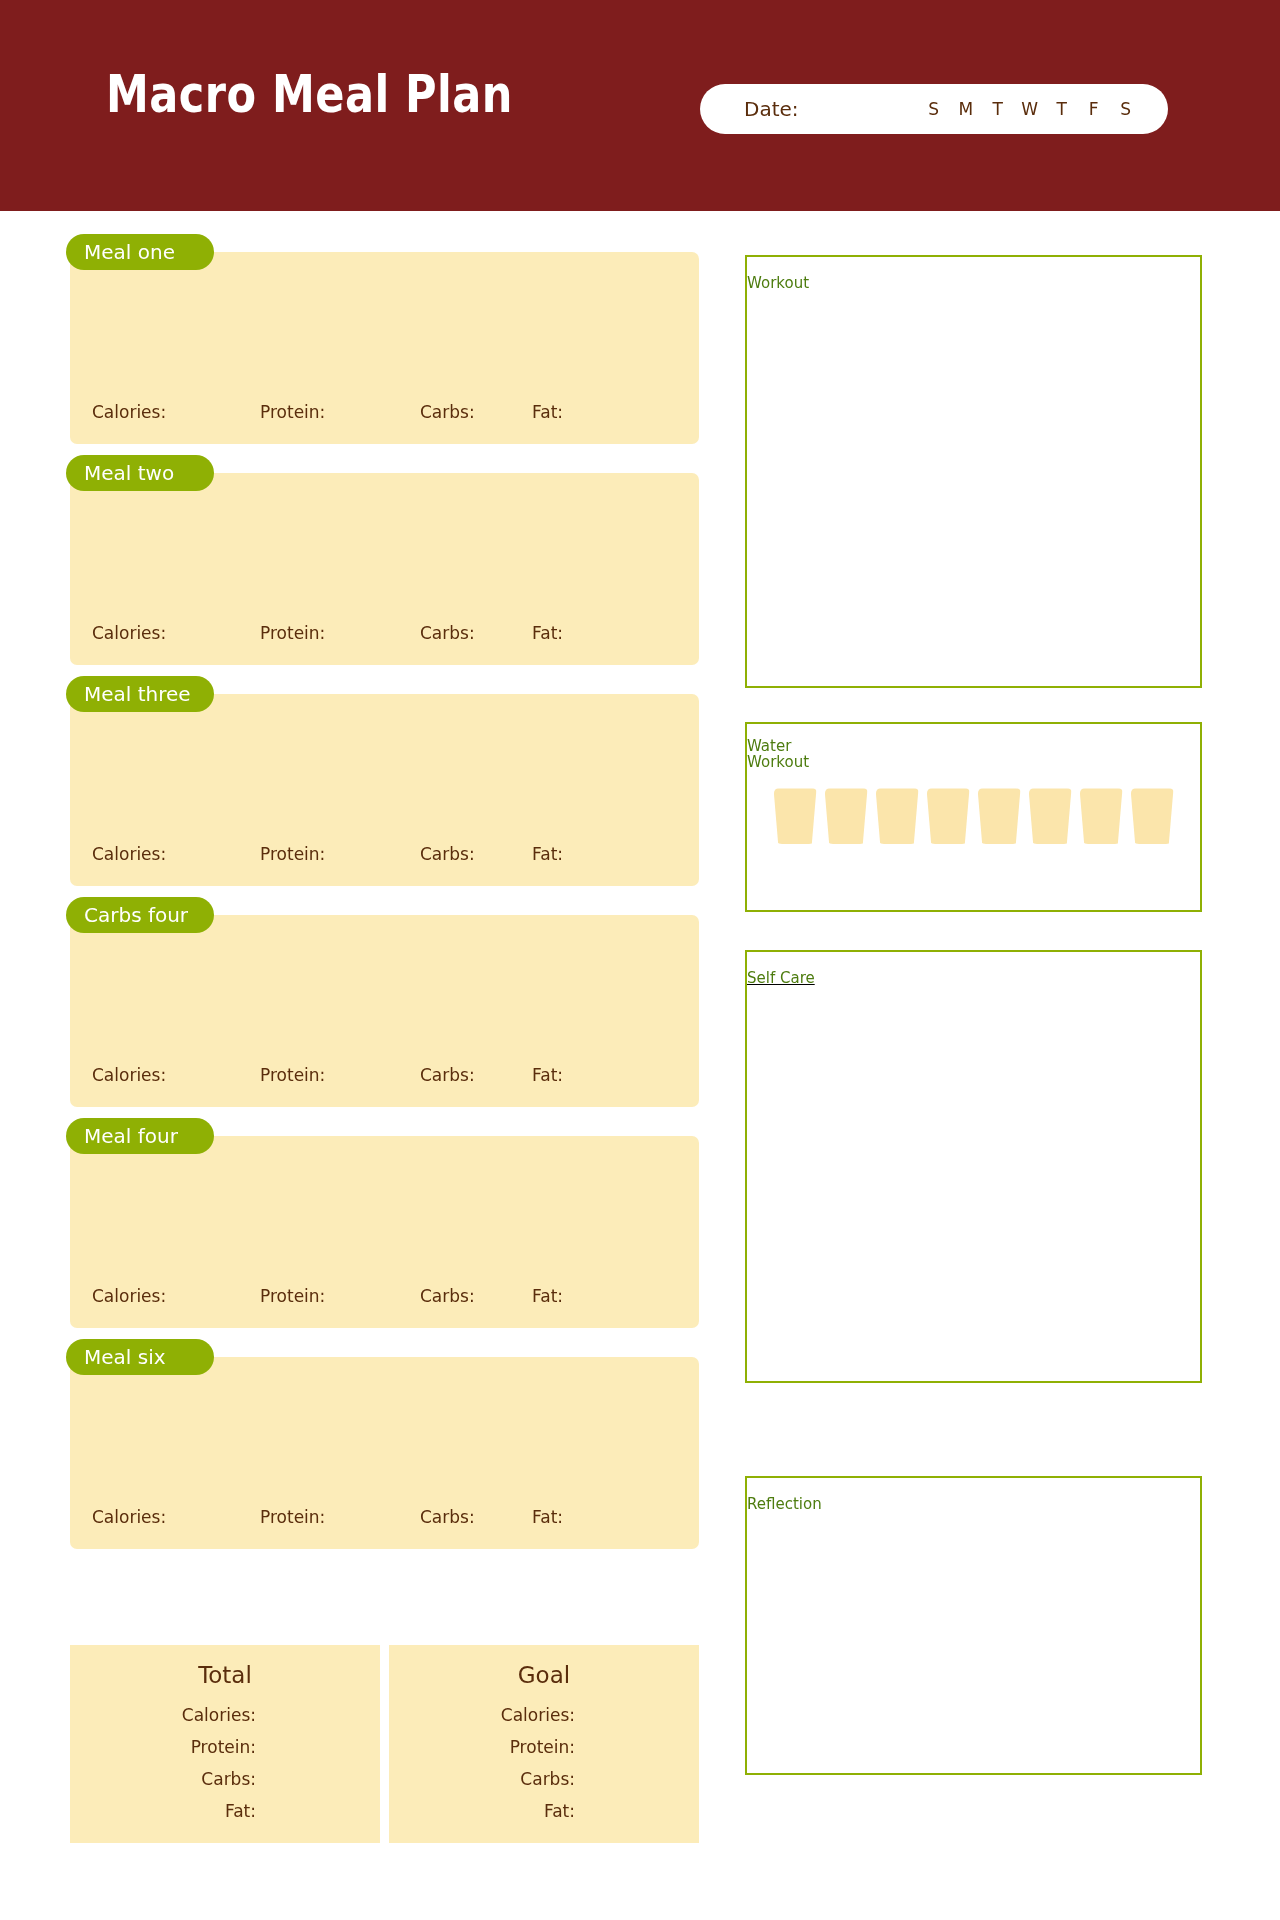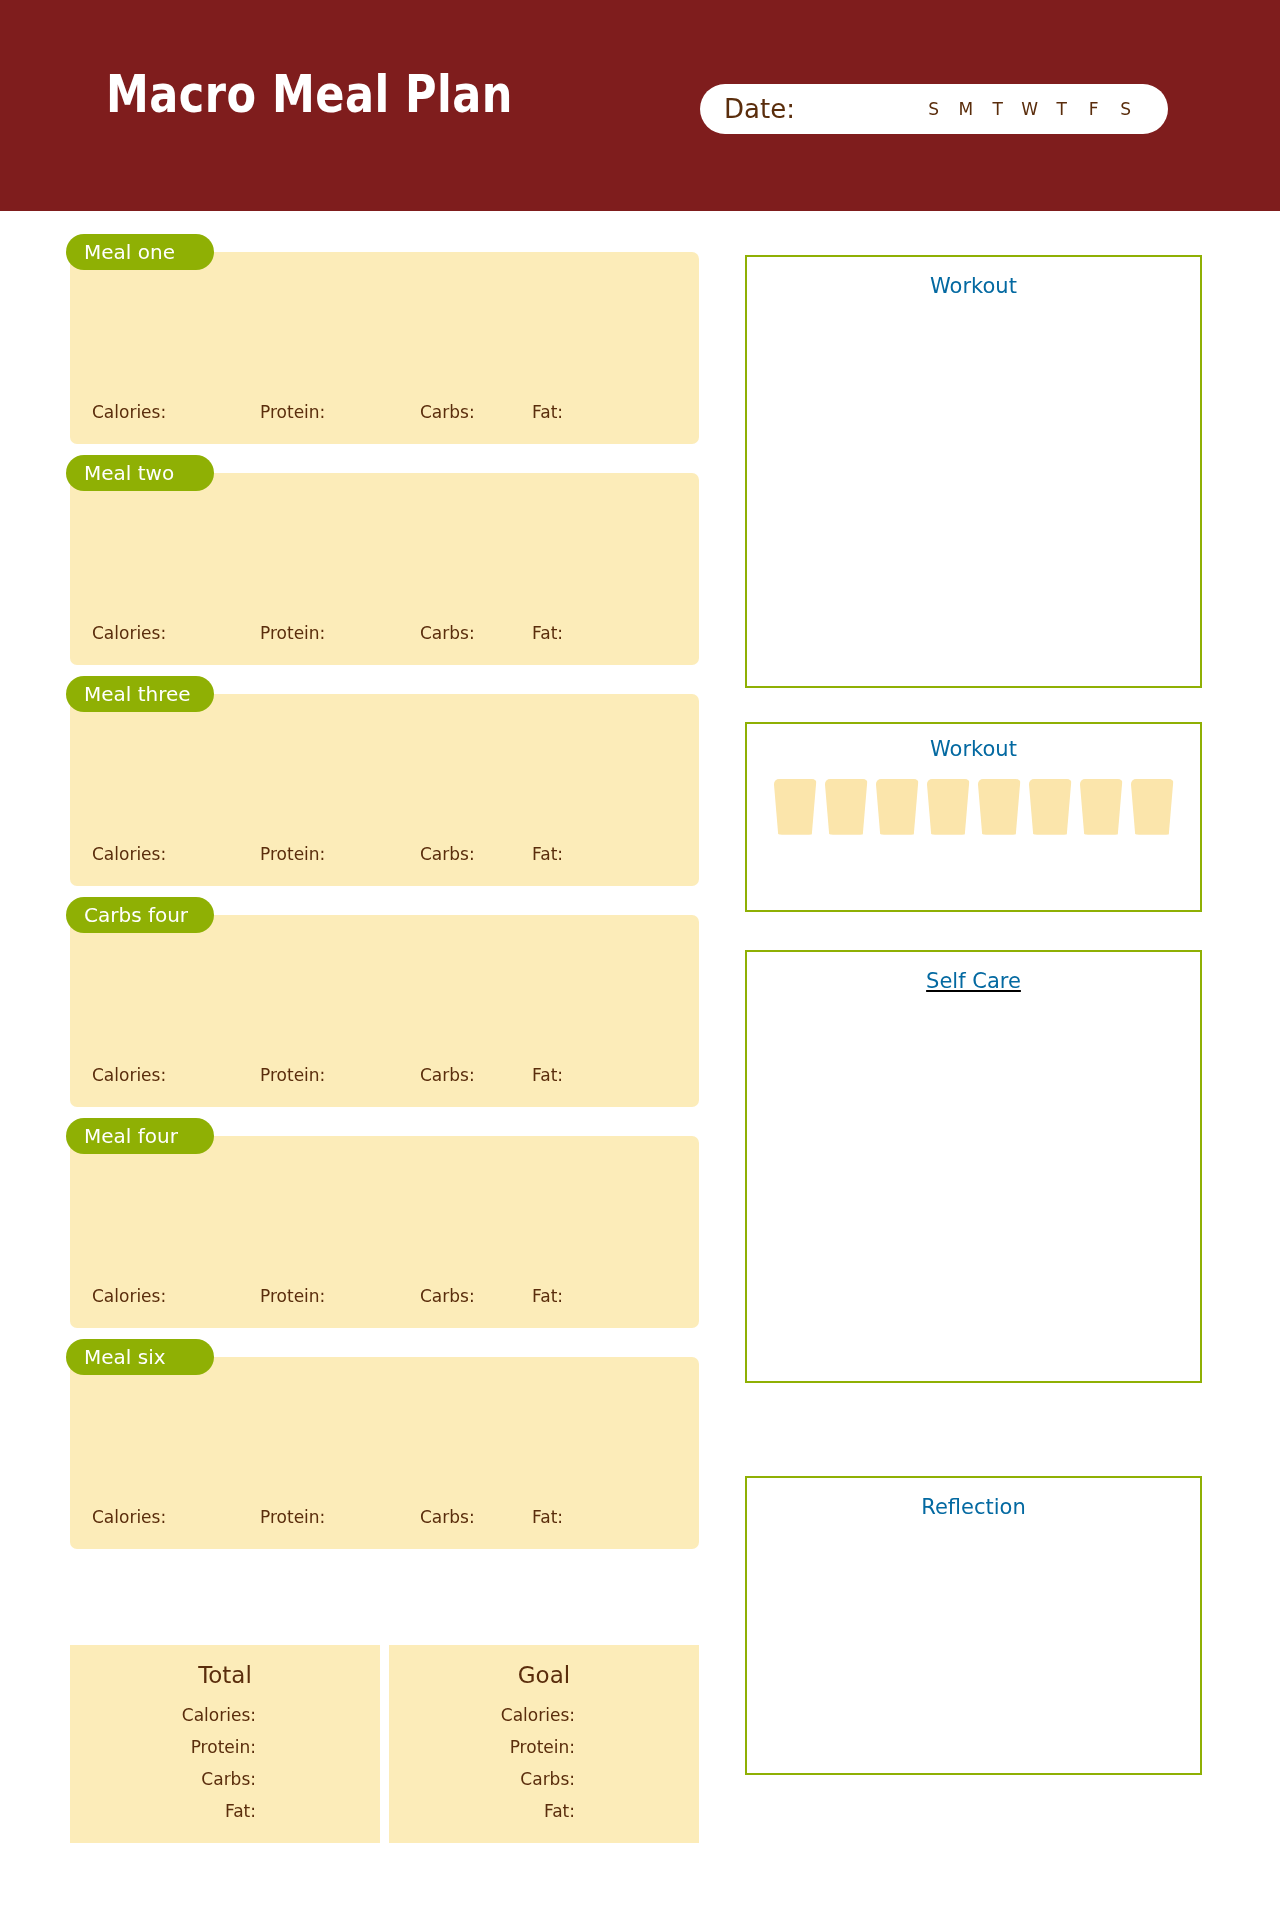--- a/index.html
+++ b/index.html
@@ -50,26 +50,26 @@
     width: 468px;
     height: 50px;
     background: #ffffff;
     border-radius: 25px;
     display: flex;
     align-items: center;
   }
 
   .date-label {
     position: absolute;
-    left: 24px;
+    left: 44px;
     top: 50%;
     transform: translateY(-50%);
     color: #5a2d0c;
     font-family: "DejaVu Sans", sans-serif;
-    font-size: 26px;
+    font-size: 20px;
     white-space: nowrap;
   }
 
   .days {
     position: absolute;
     right: 26px;
     top: 50%;
     transform: translateY(-50%);
     display: flex;
     gap: 0px;
@@ -171,23 +171,22 @@
 
   
   .panel {
     position: absolute;
     left: 745px;
     width: 457px;
     border: 2px solid #8fb004;
     background: #ffffff;
   }
   .panel-title {
-    text-align: center;
-    color: #0369a1;
-    font-size: 21px;
+    color: #4d7c0f;
+    font-size: 15px;
     font-family: "DejaVu Sans", sans-serif;
     margin-top: 17px;
   }
 
   #panel-workout   { top: 255px;  height: 433px; }
   #panel-water     { top: 722px;  height: 190px; }
   #panel-selfcare  { top: 950px;  height: 433px; text-decoration: underline; }
   #panel-reflection{ top: 1476px; height: 299px; }
 
   .water-title { line-height: 1.08; margin-top: 14px; }
@@ -312,20 +311,21 @@
       </div>
     </div>
   </div>
 
   <div class="panel" id="panel-workout">
     <div class="panel-title">Workout</div>
   </div>
 
   <div class="panel" id="panel-water">
     <div class="panel-title water-title">
+      <div>Water</div>
       <div>Workout</div>
     </div>
     <div class="cups">
       <div class="cup"></div>
       <div class="cup"></div>
       <div class="cup"></div>
       <div class="cup"></div>
       <div class="cup"></div>
       <div class="cup"></div>
       <div class="cup"></div>

